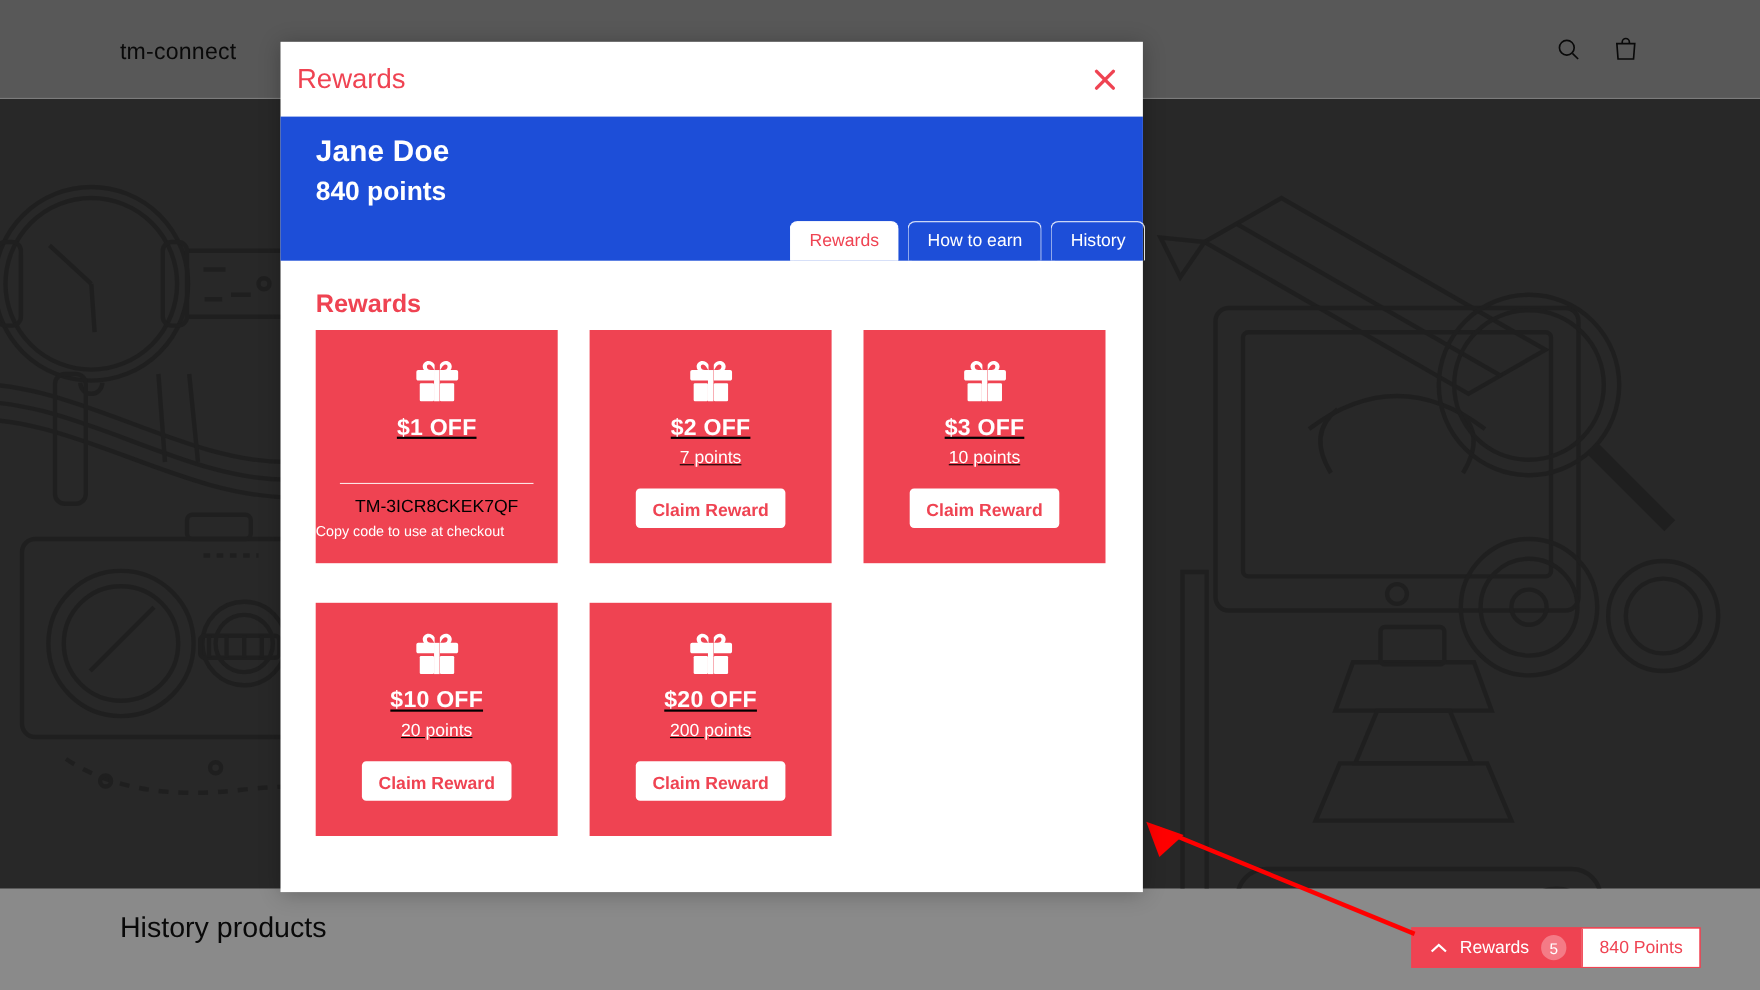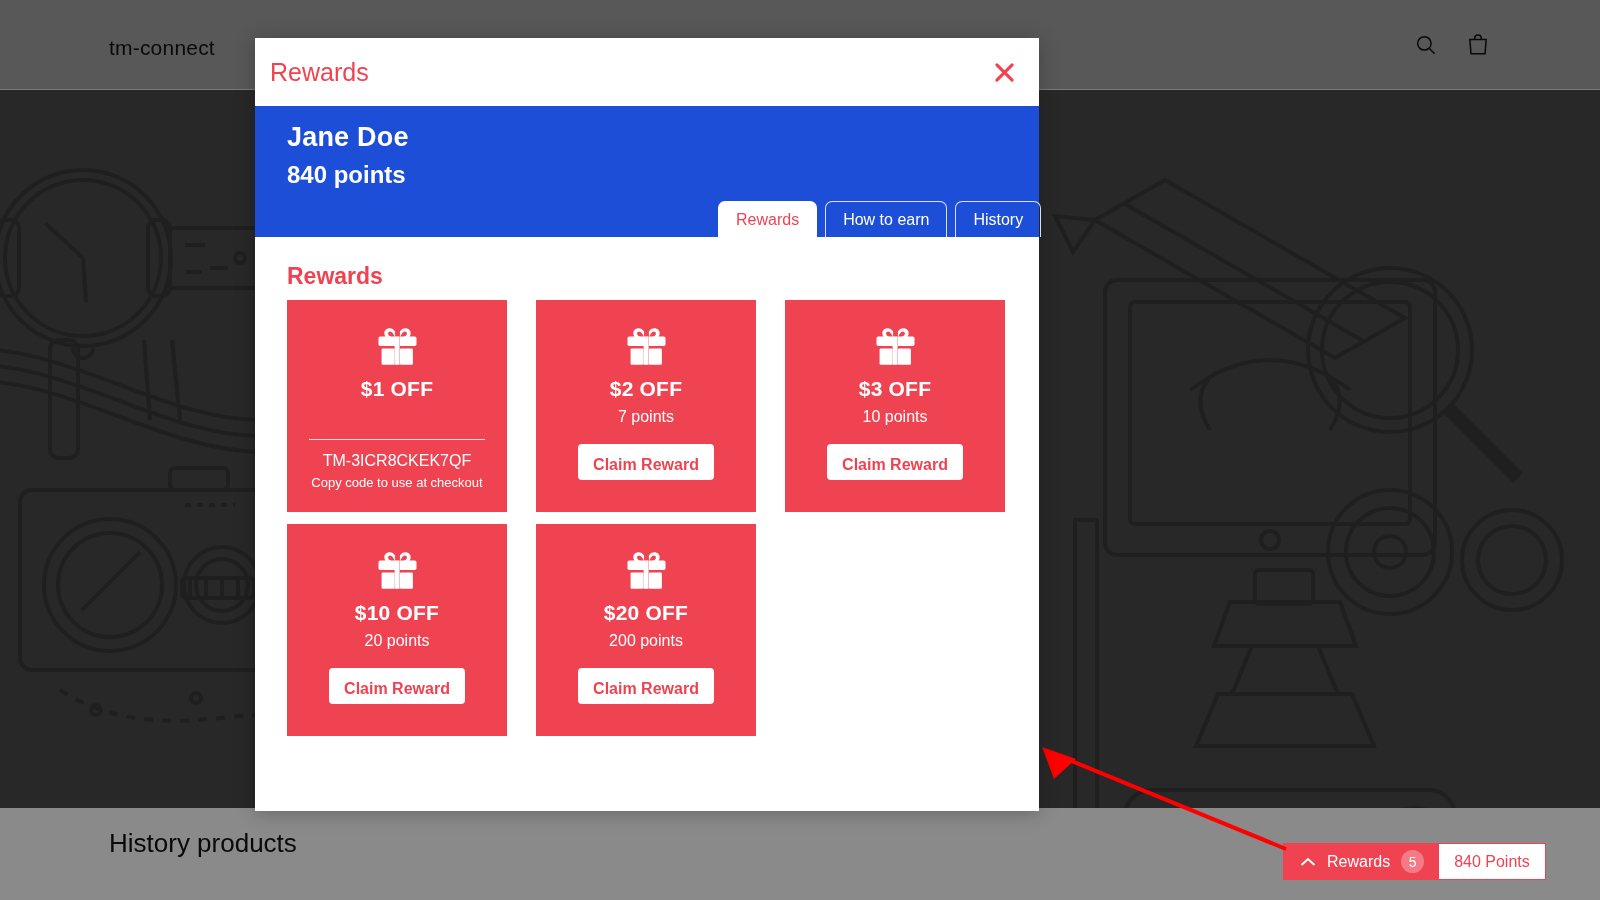--- a/index.html
+++ b/index.html
@@ -126,21 +126,22 @@
   .modal-body { flex:1 1 auto; padding:26px 32px 0 32px; overflow:hidden; }
   .section-title {
     font-size:23px; font-weight:bold; color:#ef4352; margin-bottom:10px;
   }
   .section-sub {
     font-size:16px; color:#f26d79; margin-bottom:22px;
   }
 
   .card-grid {
     display:grid; grid-template-columns:repeat(3,220px);
-    gap:12px 29px;
+    gap:36px 29px;
+    text-decoration:underline;
   }
   .card {
     width:220px; height:212px; background:#ef4352; color:#ffffff;
     display:flex; flex-direction:column; align-items:center;
     padding-top:26px; position:relative;
   }
   .gift { width:45px; height:40px; display:block; margin-bottom:11px; }
   .card-amount { font-size:21px; font-weight:bold; letter-spacing:.2px; }
   .card-points { font-size:16px; margin-top:7px; }
   .claim-btn {
@@ -150,25 +151,25 @@
     font-size:16px; font-weight:bold; cursor:pointer;
     font-family:"Liberation Sans", sans-serif;
   }
   .card.claimed { padding-top:26px; }
   .code-divider {
     position:absolute; left:22px; right:22px; bottom:72px;
     height:1px; background:#ffffff; opacity:.85;
   }
   .code-value {
     position:absolute; left:0; right:0; bottom:42px;
-    text-align:center; font-size:16px; color:#ffffff;
+    text-align:center; font-size:16px; color:#000000;
   }
   .code-hint {
     position:absolute; left:0; right:0; bottom:22px;
-    text-align:center; font-size:13px; color:#ffffff;
+    text-align:left; font-size:13px; color:#ffffff;
   }
 </style>
 </head>
 <body>
 
 <div class="page">
 
   <div class="store-header">
     <div class="store-logo">tm-connect</div>
     <div class="header-icons">

